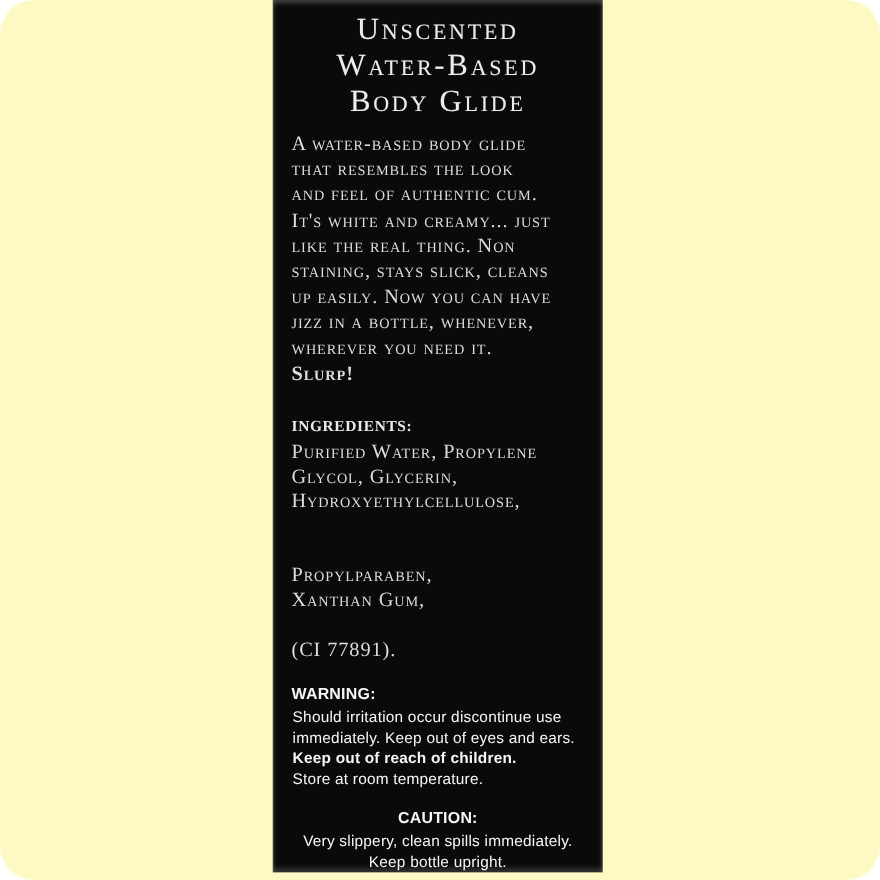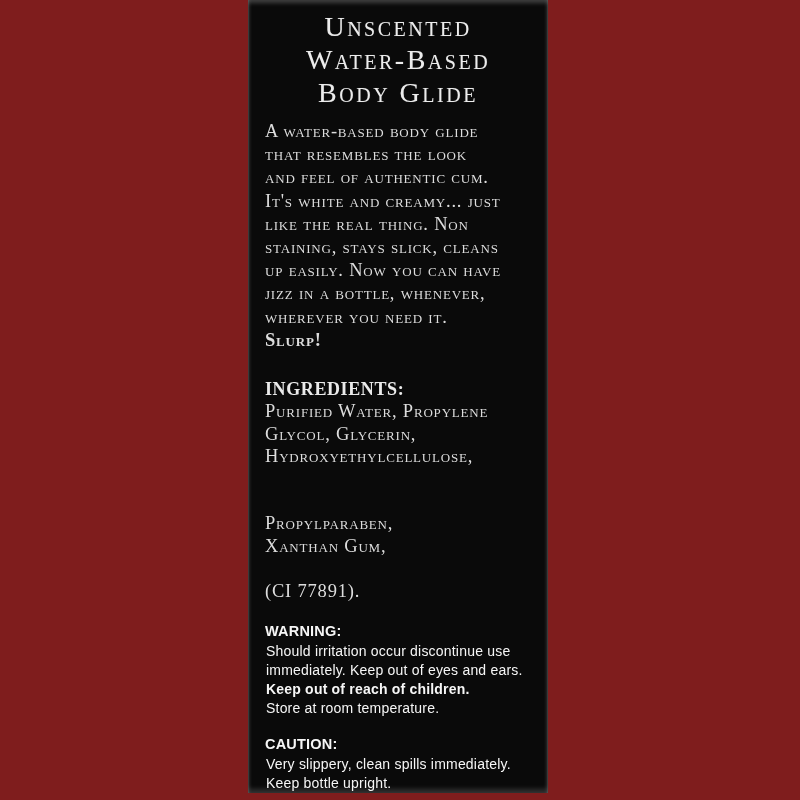--- a/index.html
+++ b/index.html
@@ -5,21 +5,22 @@
   html, body { margin: 0; padding: 0; }
   body {
     width: 800px; height: 800px;
     background: #ffffff;
     font-family: "Liberation Sans", sans-serif;
     overflow: hidden;
   }
   .page {
     position: relative;
     width: 800px; height: 800px;
-    background: #7f1d1d;
+    background: #fef9c3;
+    border-radius: 31px;
   }
   .label {
     position: absolute;
     left: 248px; top: 0;
     width: 300px; height: 793px;
     box-sizing: border-box;
     background: #0a0a0a;
     padding: 10px 17px 0 17px;
     box-shadow:
       inset 0 3px 4px rgba(255,255,255,0.22),
@@ -47,41 +48,41 @@
     line-height: 23.2px;
     letter-spacing: 0.8px;
     color: #dddddd;
   }
   .desc { margin-top: 11px; }
   .ingredients { margin-top: 26px; }
   .serif-heading {
     font-family: "Liberation Serif", serif;
     font-variant: small-caps;
     font-weight: bold;
-    font-size: 18px;
+    font-size: 14px;
     line-height: 22.4px;
     letter-spacing: 0.6px;
     color: #eaeaea;
   }
   .ingredients .serif { line-height: 22.4px; }
   .sans {
     font-family: "Liberation Sans", sans-serif;
     font-size: 14px;
     line-height: 19px;
     letter-spacing: 0.2px;
     color: #f6f6f6;
   }
   .sans p { margin: 1px; }
   .sans-heading {
     font-weight: bold;
     font-size: 14.5px;
     line-height: 19px;
   }
   .warning { margin-top: 20px; }
-  .caution { margin-top: 17px; }
+  .caution { margin-top: 17px; text-align: center; }
 </style>
 </head>
 <body>
 
 <div class="page">
   <div class="label">
 
     <h1 class="title"><span>Unscented</span><br><span>Water-Based</span><br><span>Body Glide</span></h1>
 
     <p class="serif desc"><span>A water-based body glide</span><br><span>that resembles the look</span><br><span>and feel of authentic cum.</span><br><span>It's white and creamy... just</span><br><span>like the real thing. Non</span><br><span>staining, stays slick, cleans</span><br><span>up easily. Now you can have</span><br><span>jizz in a bottle, whenever,</span><br><span>wherever you need it.</span><br><span style="font-weight: bold;">Slurp!</span></p>

